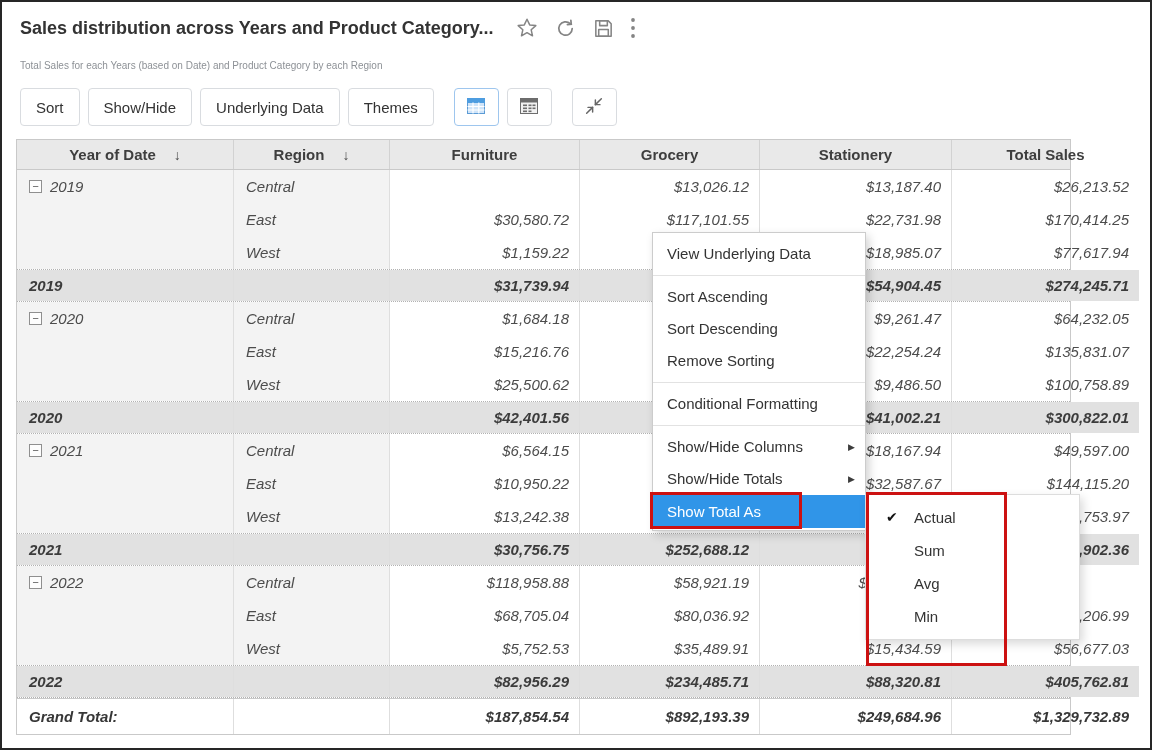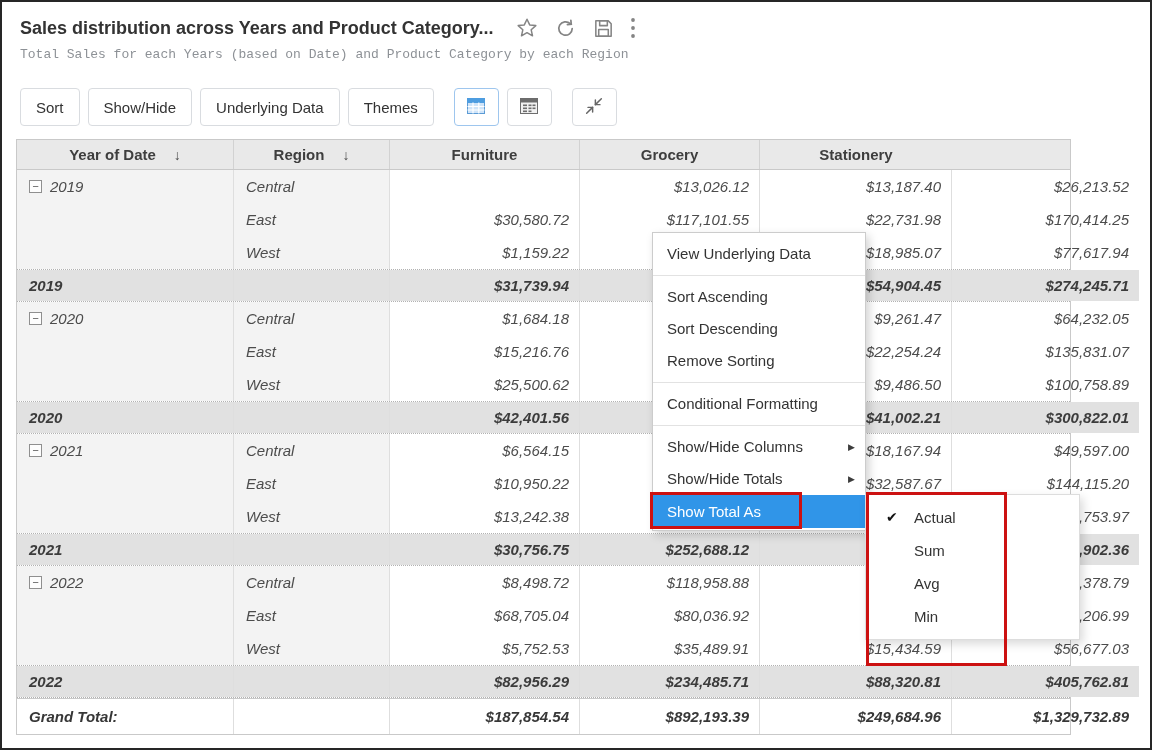--- a/index.html
+++ b/index.html
@@ -8,21 +8,21 @@
     position: relative; width: 1152px; height: 750px;
     border: 2px solid #262626; background: #fff; overflow: hidden;
     font-family: "Liberation Sans", sans-serif;
   }
   
   .header { position: absolute; left: 18px; top: 14px; right: 20px; }
   .title-row { display: flex; align-items: center; }
   .title { font-size: 18px; font-weight: bold; color: #333; }
   .header-icons { display: flex; align-items: center; gap: 15px; margin-left: 22px; }
   .hicon { display: inline-flex; align-items: center; justify-content: center; cursor: pointer; }
-  .subtitle { font-size: 13px; color: #8d9196; margin-top: 7px; font-family: Liberation Mono, monospace; }
+  .subtitle { font-size: 10px; color: #8d9196; margin-top: 20px; }
   
   .toolbar { position: absolute; left: 18px; top: 86px; display: flex; gap: 8px; align-items: center; }
   .tb-btn {
     height: 38px; padding: 0 15px; border: 1px solid #d9dce0; border-radius: 4px;
     background: #fff; font-size: 15px; color: #333;
     display: inline-flex; align-items: center; justify-content: center; cursor: pointer;
   }
   .icon-btn { width: 45px; padding: 0; }
   .icon-btn.active { border-color: #9ec6ee; }
   .gap { width: 4px; }
@@ -170,20 +170,21 @@
         <span>Year of Date</span>
         <span class="sort-arrow">↓</span>
       </div>
       <div class="hcell">
         <span>Region</span>
         <span class="sort-arrow">↓</span>
       </div>
       <div class="hcell">Furniture</div>
       <div class="hcell">Grocery</div>
       <div class="hcell">Stationery</div>
+      <div class="hcell">Total Sales</div>
     </div>
     <div id="tbody">
         <div class="trow data">
           <div class="cell c0 label">
             <div class="collapse-box"></div>
             <div class="">2019</div>
           </div>
           <div class="cell c1 label">Central</div>
           <div class="cell num"></div>
           <div class="cell num">$13,026.12</div>
@@ -283,21 +284,20 @@
           <div class="cell num">$252,688.12</div>
           <div class="cell num">$65,457.49</div>
           <div class="cell num">$348,902.36</div>
         </div>
         <div class="trow data">
           <div class="cell c0 label">
             <div class="collapse-box"></div>
             <div class="">2022</div>
           </div>
           <div class="cell c1 label">Central</div>
-          <div class="cell num">$8,498.72</div>
           <div class="cell num">$118,958.88</div>
           <div class="cell num">$58,921.19</div>
           <div class="cell num">$186,378.79</div>
         </div>
         <div class="trow data">
           <div class="cell c0 label"></div>
           <div class="cell c1 label">East</div>
           <div class="cell num">$68,705.04</div>
           <div class="cell num">$80,036.92</div>
           <div class="cell num">$14,465.03</div>

